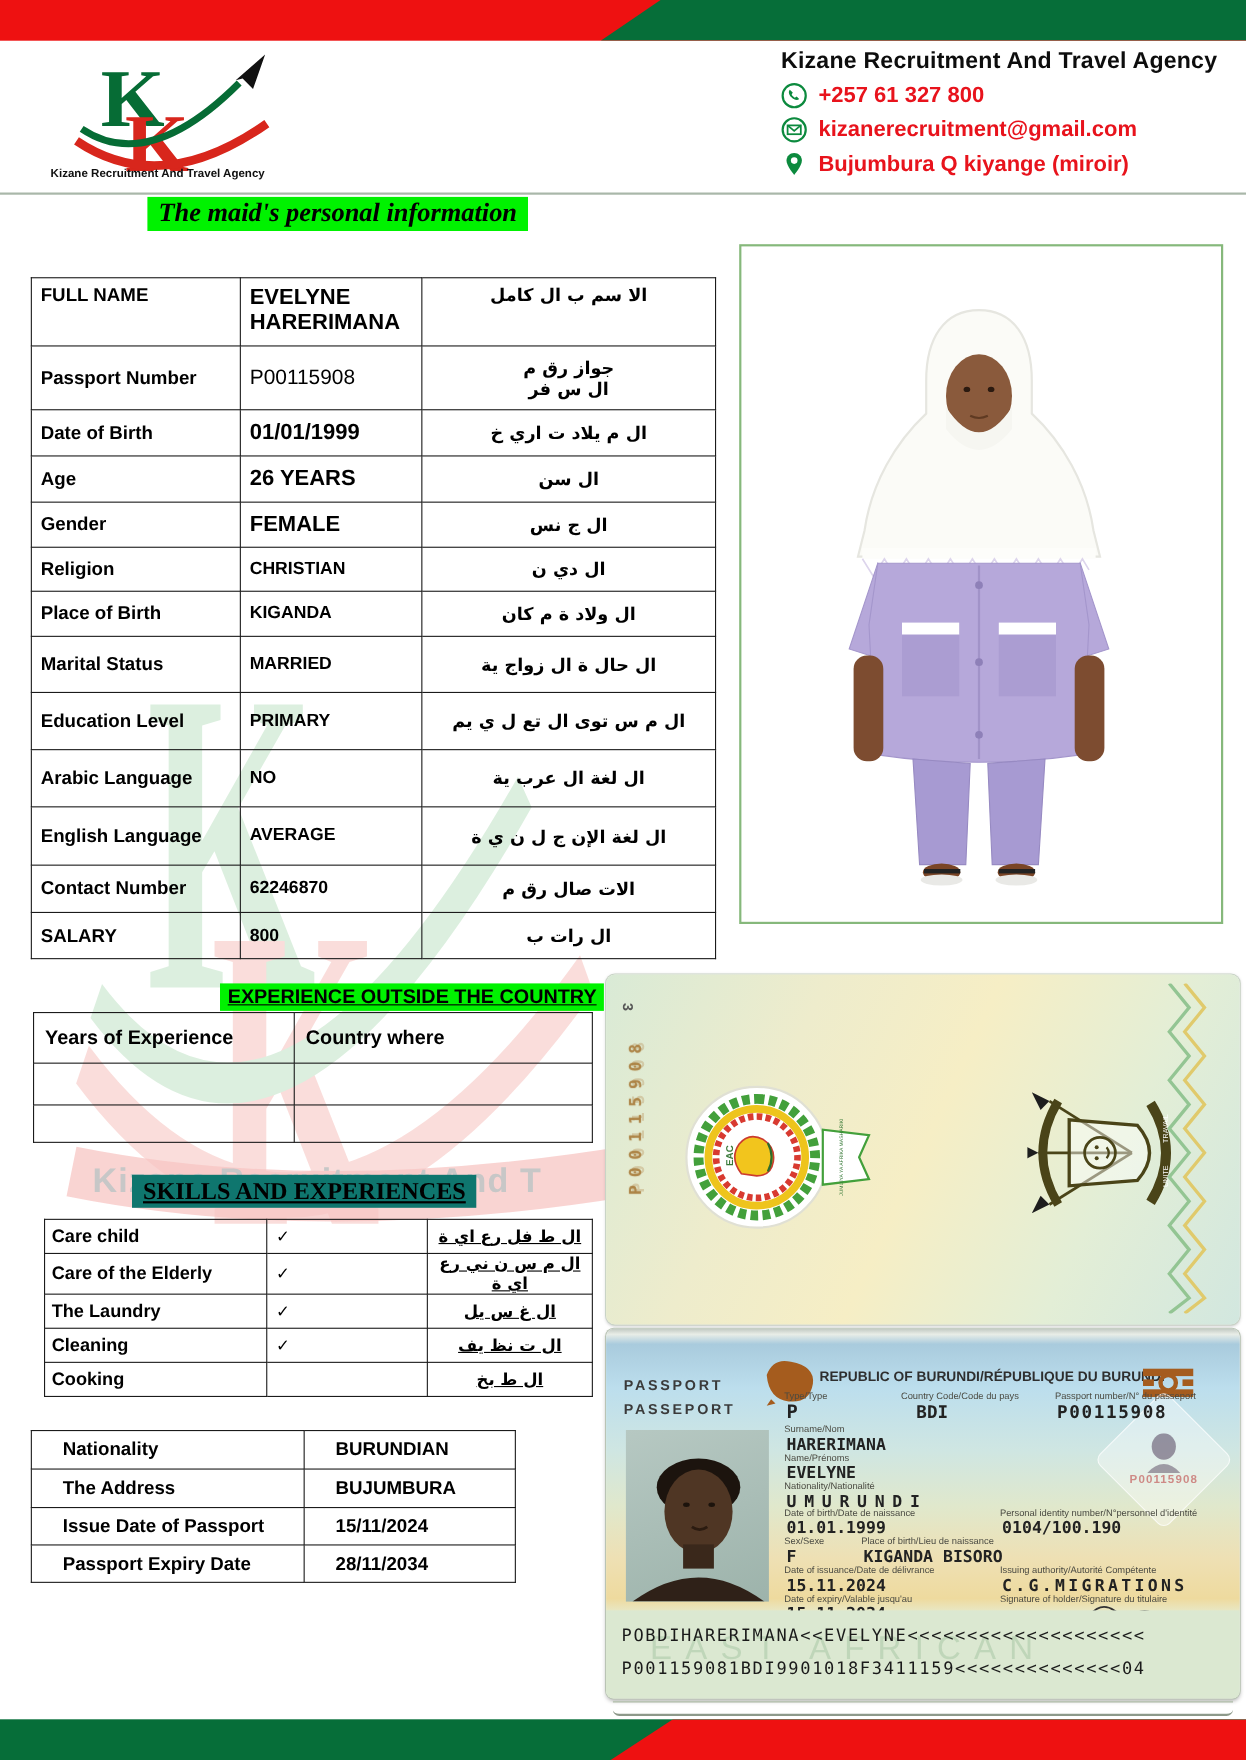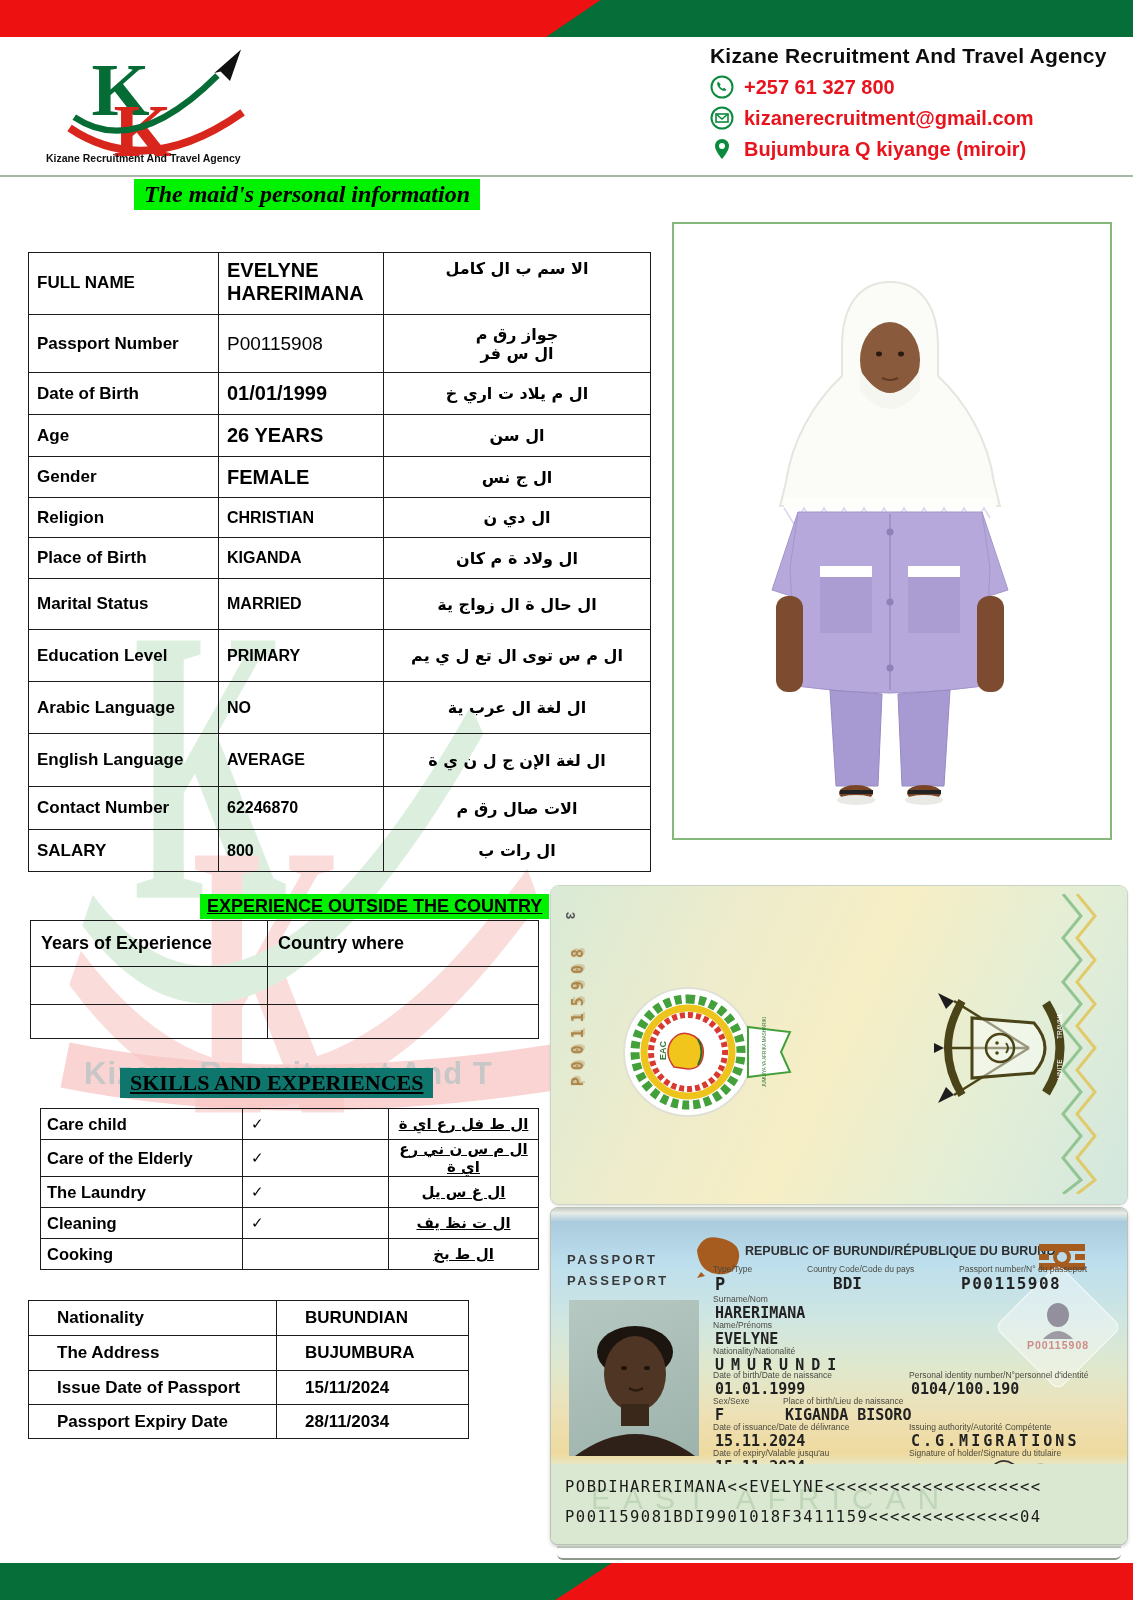--- a/index.html
+++ b/index.html
@@ -162,21 +162,21 @@
   <div class="title-skills">SKILLS AND EXPERIENCES</div>
 
   <table class="tbl-personal">
     <colgroup>
         <col style="width:190px">
         <col style="width:165px">
         <col style="width:267px">
       </colgroup>
     <tbody>
         <tr class="big" style="height:62px">
-      <td class="lbl" style="vertical-align:top;padding-top:20px">FULL NAME</td>
+      <td class="lbl" style="vertical-align:top;padding-top:6px">FULL NAME</td>
       <td class="val" style="vertical-align:top;padding-top:6px">EVELYNE HARERIMANA</td>
       <td class="ar" style="vertical-align:top;padding-top:6px">الا سم ب ال كامل</td>
         </tr>
     <tr style="height:58px">
       <td class="lbl">Passport Number</td>
       <td class="val thin">P00115908</td>
       <td class="ar">جواز رق م
 ال س فر</td>
         </tr>
     <tr class="big" style="height:42px">
@@ -438,21 +438,21 @@
         <div class="pp-holo-in">
           <svg width="34" height="36" viewBox="0 0 34 36">
               <ellipse cx="17" cy="12" rx="11" ry="12" fill="rgba(70,50,80,.5)"></ellipse>
               <path d="M2,36 Q17,20 32,36 Z" fill="rgba(70,50,80,.45)"></path>
             </svg>
           <div class="pp-holo-num">P00115908</div>
         </div>
       </div>
 
       <div class="pp-label" style="left:162px;top:56px">Type/Type</div>
-      <div class="pp-label" style="left:256px;top:56px">Country Code/Code du pays</div>
+      <div class="pp-label" style="left:268px;top:56px">Country Code/Code du pays</div>
       <div class="pp-label" style="left:408px;top:56px">Passport number/N° du passeport</div>
       <div class="pp-val" style="left:164px;top:66px;font-size:17px">P</div>
       <div class="pp-val" style="left:282px;top:66px;font-size:16px">BDI</div>
       <div class="pp-val" style="left:410px;top:66px;font-size:16px;letter-spacing:1.5px">P00115908</div>
 
       <div class="pp-label" style="left:162px;top:86px">Surname/Nom</div>
       <div class="pp-val" style="left:164px;top:96px">HARERIMANA</div>
       <div class="pp-label" style="left:162px;top:112px">Name/Prénoms</div>
       <div class="pp-val" style="left:164px;top:122px">EVELYNE</div>
       <div class="pp-label" style="left:162px;top:138px">Nationality/Nationalité</div>

